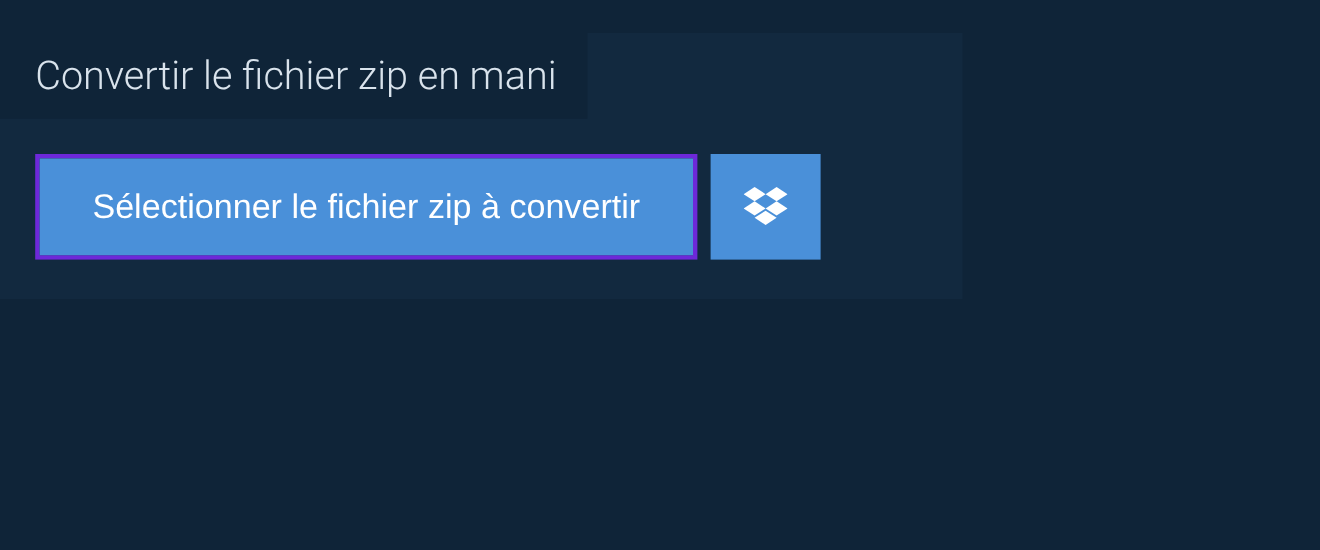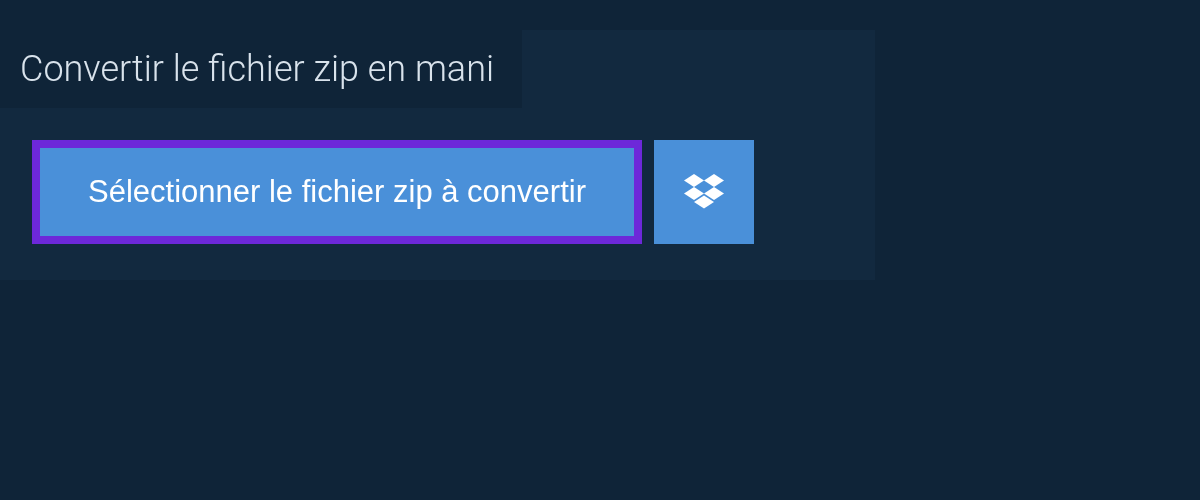--- a/index.html
+++ b/index.html
@@ -15,34 +15,34 @@
       overflow: hidden;
     }
     .panel {
       background: #12293f;
       margin-top: 30px;
       width: 875px;
     }
     .title-bar {
       background: #0f2438;
       display: inline-block;
-      padding: 18px 28px 18px 20px;
+      padding: 18px 28px 18px 32px;
     }
     .title {
       color: #d9e3ec;
       font-size: 36px;
       font-weight: 300;
     }
     .button-row {
       display: flex;
       padding: 32px 32px 36px 32px;
       gap: 12px;
     }
     .highlight-wrap {
-      border: 8px solid #6d28d9;
+      border: 4px solid #6d28d9;
       display: inline-block;
     }
     .select-button {
       background: #4a90d9;
       color: #ffffff;
       font-size: 31px;
       font-weight: 300;
       padding: 26px 48px;
       border: none;
       cursor: pointer;

